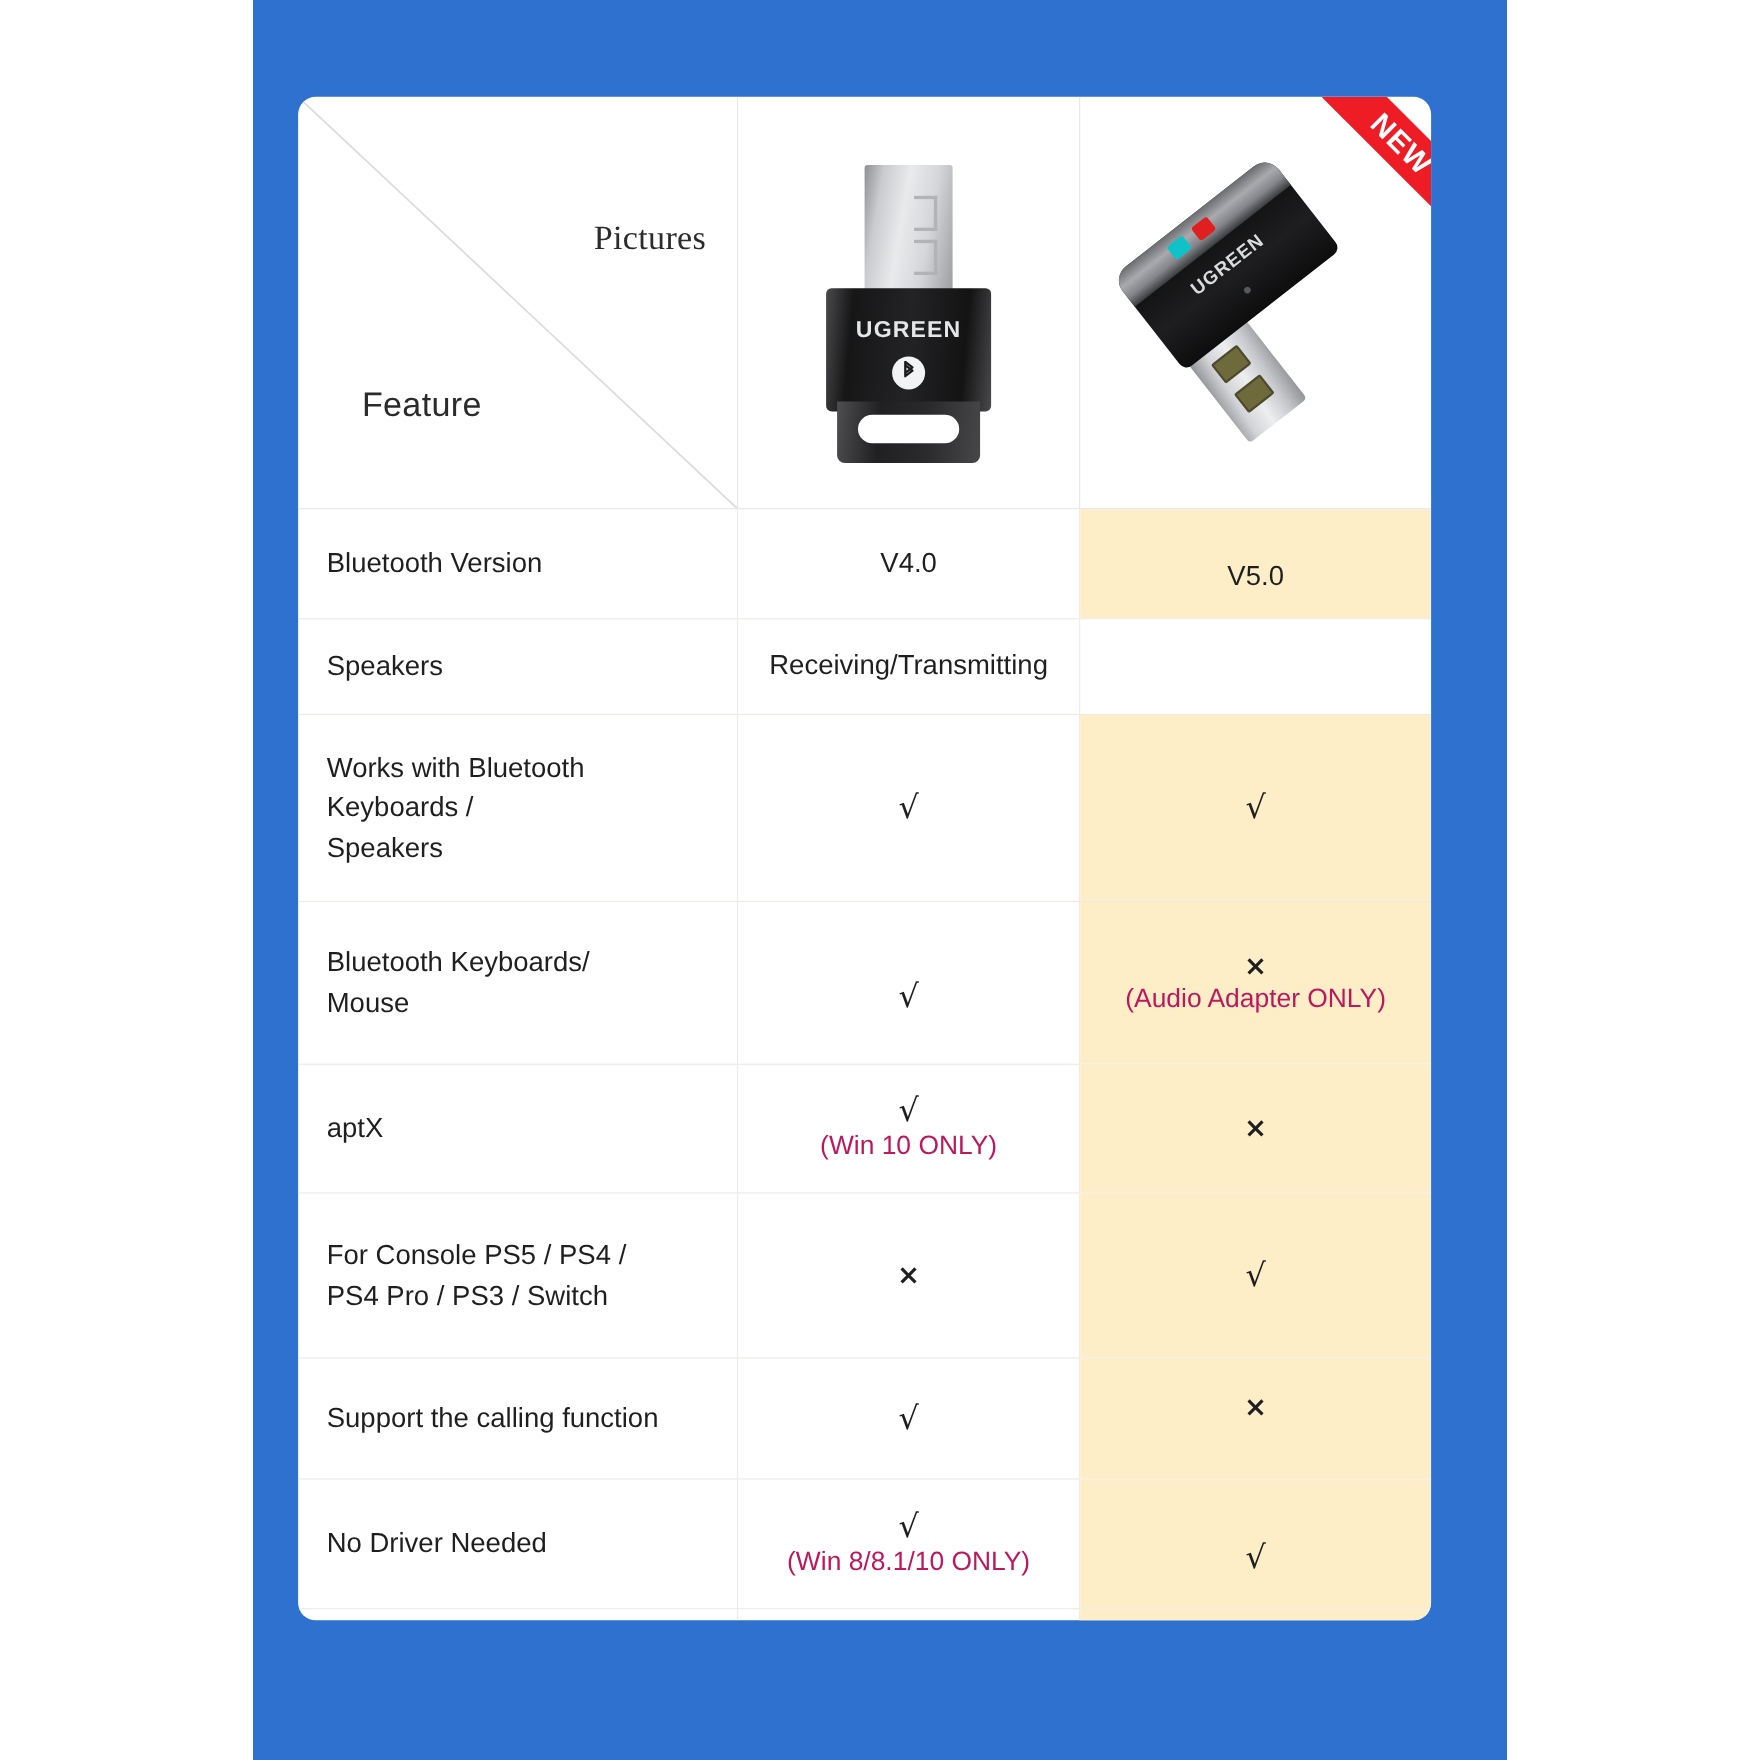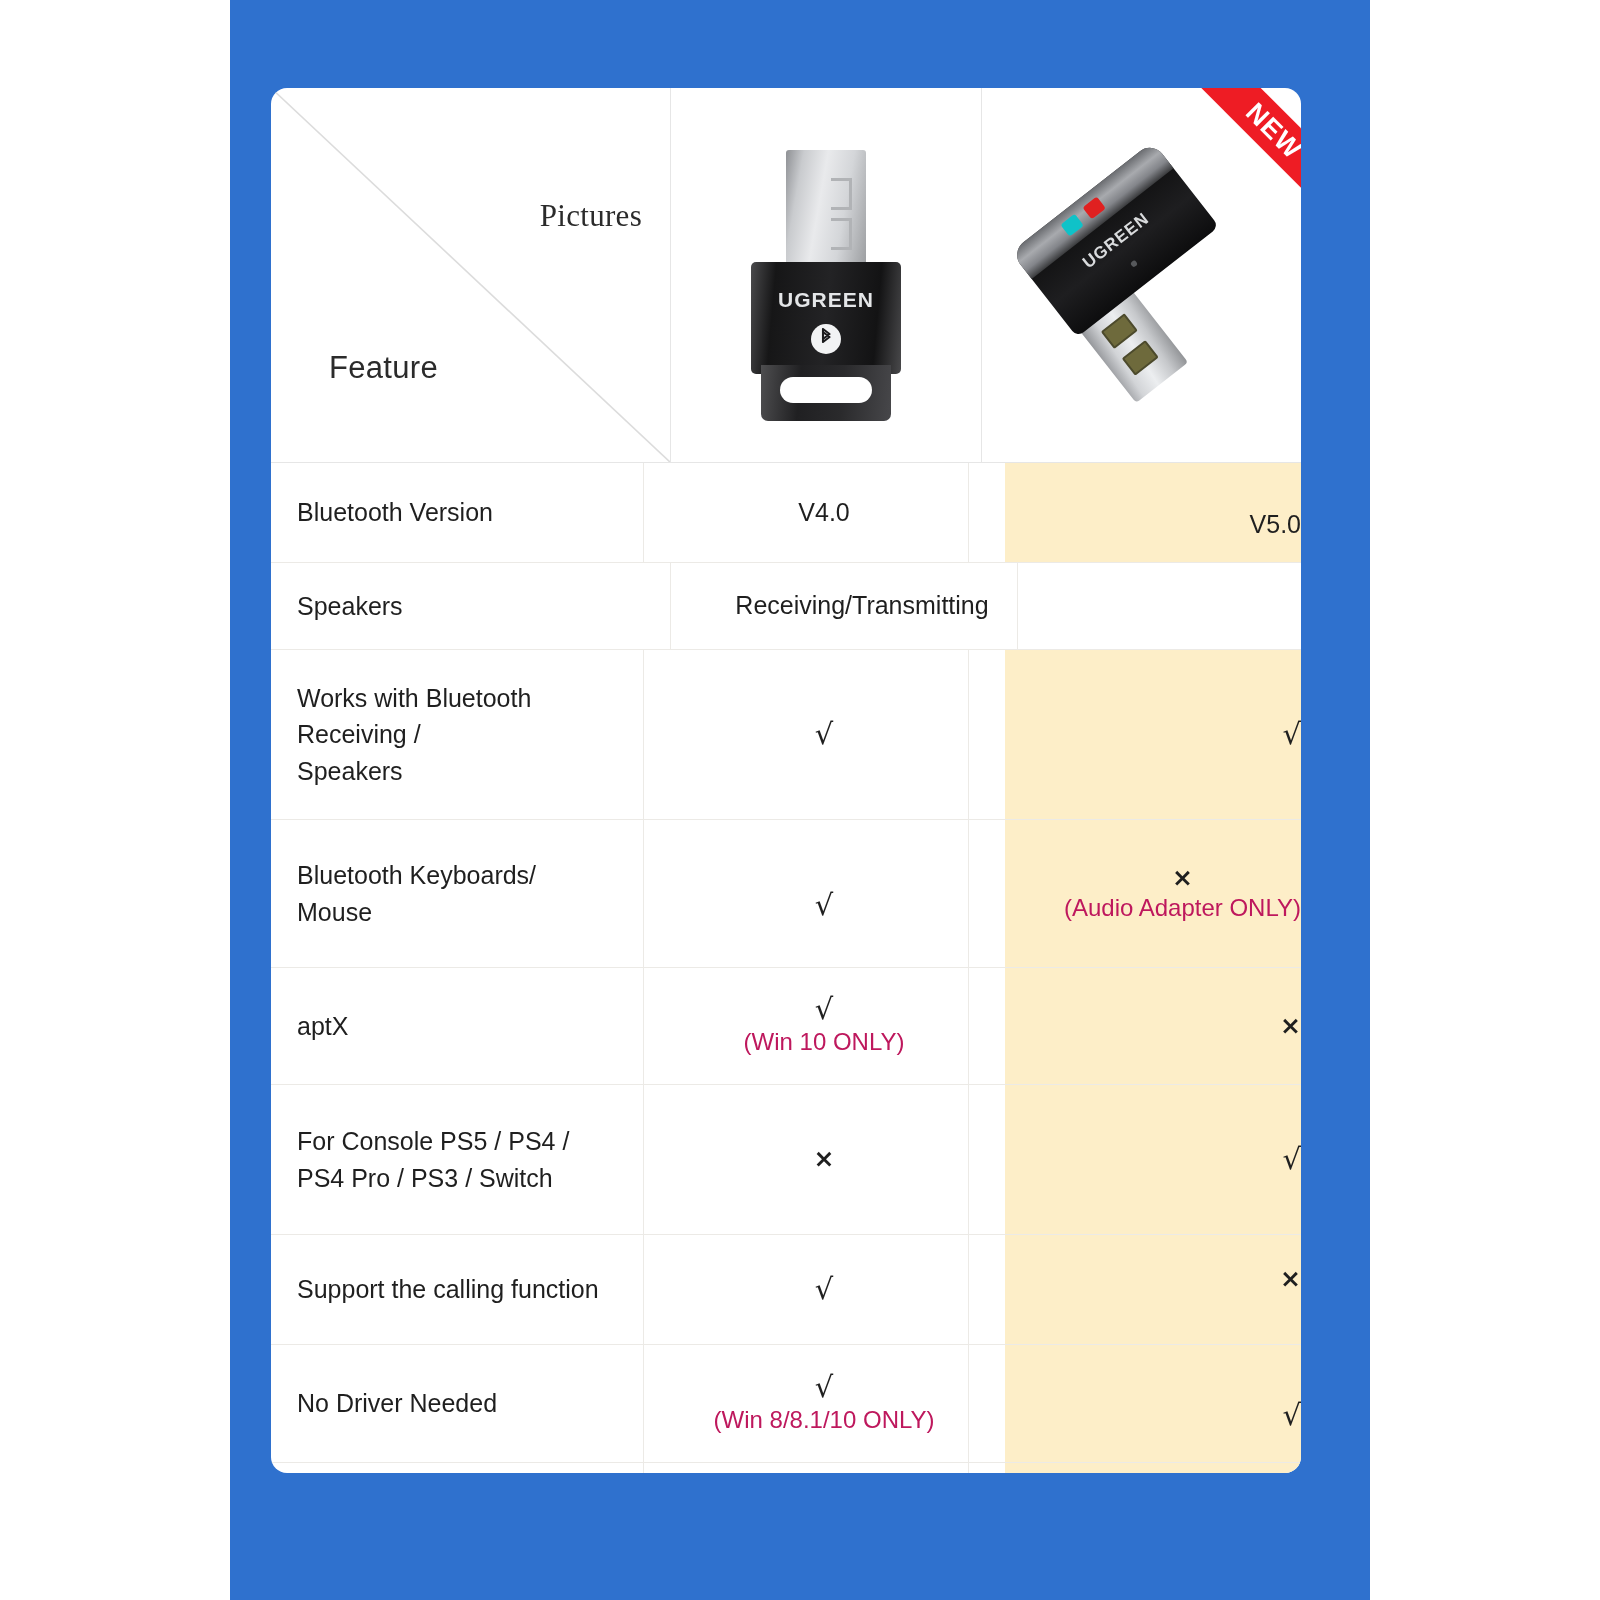--- a/index.html
+++ b/index.html
@@ -268,21 +268,20 @@
     margin-left: -3px;
     width: 6px; height: 6px;
     border-radius: 50%;
     background: #56585b;
   }
 
   
   .row {
     display: flex;
     border-bottom: 1px solid #eceae6;
-    gap: 36px;
   }
   .row:last-child { border-bottom: none; }
 
   .c-feat {
     width: 400px;
     border-right: 1px solid #eceae6;
     display: flex;
     align-items: center;
     padding: 0 0 0 26px;
   }
@@ -292,21 +291,21 @@
     display: flex;
     align-items: center;
     justify-content: center;
     text-align: left;
   }
   .c-v5 {
     width: 319px;
     background: #fdeec8;
     display: flex;
     align-items: center;
-    justify-content: flex-end;
+    justify-content: center;
     text-align: center;
   }
 
   .feat-text {
     font-size: 25px;
     color: #1f1f1f;
     line-height: 1.45;
   }
   .val-text {
     font-size: 25px;
@@ -411,21 +410,21 @@
       </div>
       <div class="c-v4">
         <span class="val-text">Receiving/Transmitting</span>
       </div>
     </div>
 
     <div class="row" style="height:170px">
       <div class="c-feat">
         <div class="feat-text">
           <div>Works with Bluetooth</div>
-          <div>Receiving /</div>
+          <div>Keyboards /</div>
           <div>Speakers</div>
         </div>
       </div>
       <div class="c-v4">
         <span class="mark-check">√</span>
       </div>
       <div class="c-v5">
         <span class="mark-check">√</span>
       </div>
     </div>

